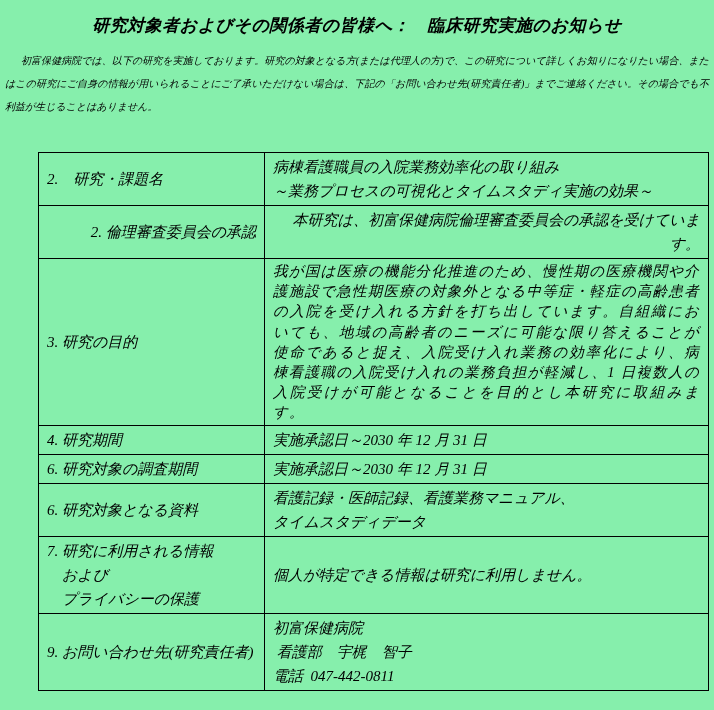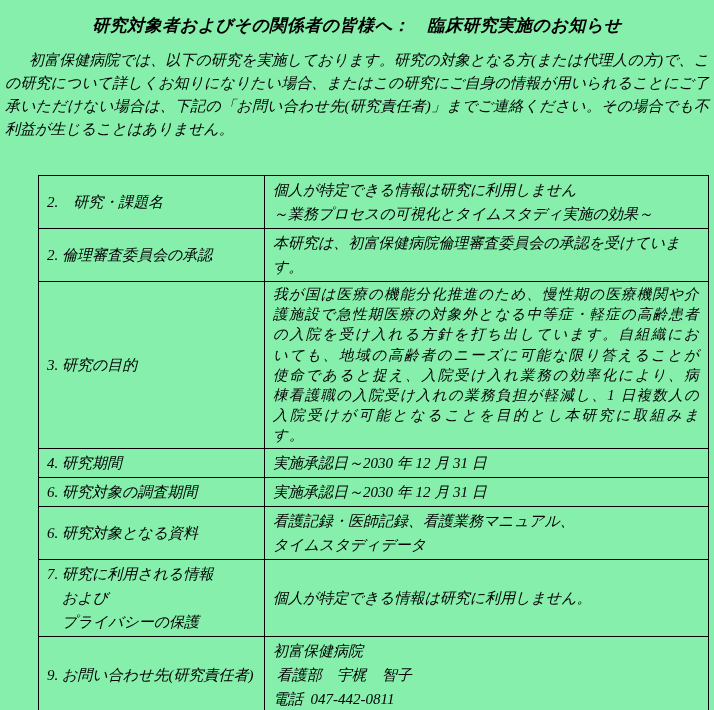--- a/index.html
+++ b/index.html
@@ -20,21 +20,21 @@
   .doc-title {
     margin: 14px 4px 0 4px;
     text-align: center;
     font-size: 17px;
     font-weight: bold;
     letter-spacing: 0.5px;
     white-space: pre-wrap;
   }
   .intro {
     margin: 12px 5px 0 5px;
-    font-size: 15px;
+    font-size: 10px;
     line-height: 23px;
     text-indent: 1.6em;
     text-align: justify;
   }
   table.research-table {
     border-collapse: collapse;
     table-layout: fixed;
     margin: 34px 0 0 38px;
     width: 636px;
     font-size: 15px;
@@ -43,21 +43,21 @@
     border: 1.5px solid #000000;
     vertical-align: middle;
     padding: 2px 8px;
     line-height: 24px;
     white-space: pre-wrap;
     overflow: hidden;
   }
   td.col-label { width: 209px; padding-left: 6px; }
   td.col-value { width: 427px; }
   tr.r1 { height: 49px; }
-  tr.r2 { height: 50px; }
+  tr.r2 { height: 50px; text-align: right; }
   tr.r3 { height: 141px; }
   tr.r4 { height: 24px; }
   tr.r5 { height: 25px; }
   tr.r6 { height: 49px; }
   tr.r7 { height: 74px; }
   tr.r8 { height: 25px; }
   tr.r9 { height: 73px; }
   tr.r3 td.col-value {
     text-align: justify;
     font-size: 14.5px;
@@ -73,21 +73,21 @@
 <div class="page">
 
   <div class="doc-title">研究対象者およびその関係者の皆様へ：　臨床研究実施のお知らせ</div>
 
   <div class="intro">初富保健病院では、以下の研究を実施しております。研究の対象となる方(または代理人の方)で、この研究について詳しくお知りになりたい場合、またはこの研究にご自身の情報が用いられることにご了承いただけない場合は、下記の「お問い合わせ先(研究責任者)」までご連絡ください。その場合でも不利益が生じることはありません。</div>
 
   <table class="research-table">
     <tbody>
       <tr class="r1">
         <td class="col-label">2.　研究・課題名</td>
-        <td class="col-value">個人が特定できる情報は研究に利用しません
+        <td class="col-value">病棟看護職員の入院業務効率化の取り組み
 ～業務プロセスの可視化とタイムスタディ実施の効果～</td>
       </tr>
       <tr class="r2">
         <td class="col-label">2. 倫理審査委員会の承認</td>
         <td class="col-value">本研究は、初富保健病院倫理審査委員会の承認を受けています。</td>
       </tr>
       <tr class="r3">
         <td class="col-label">3. 研究の目的</td>
         <td class="col-value">我が国は医療の機能分化推進のため、慢性期の医療機関や介護施設で急性期医療の対象外となる中等症・軽症の高齢患者の入院を受け入れる方針を打ち出しています。自組織においても、地域の高齢者のニーズに可能な限り答えることが使命であると捉え、入院受け入れ業務の効率化により、病棟看護職の入院受け入れの業務負担が軽減し、1 日複数人の入院受けが可能となることを目的とし本研究に取組みます。</td>
       </tr>

